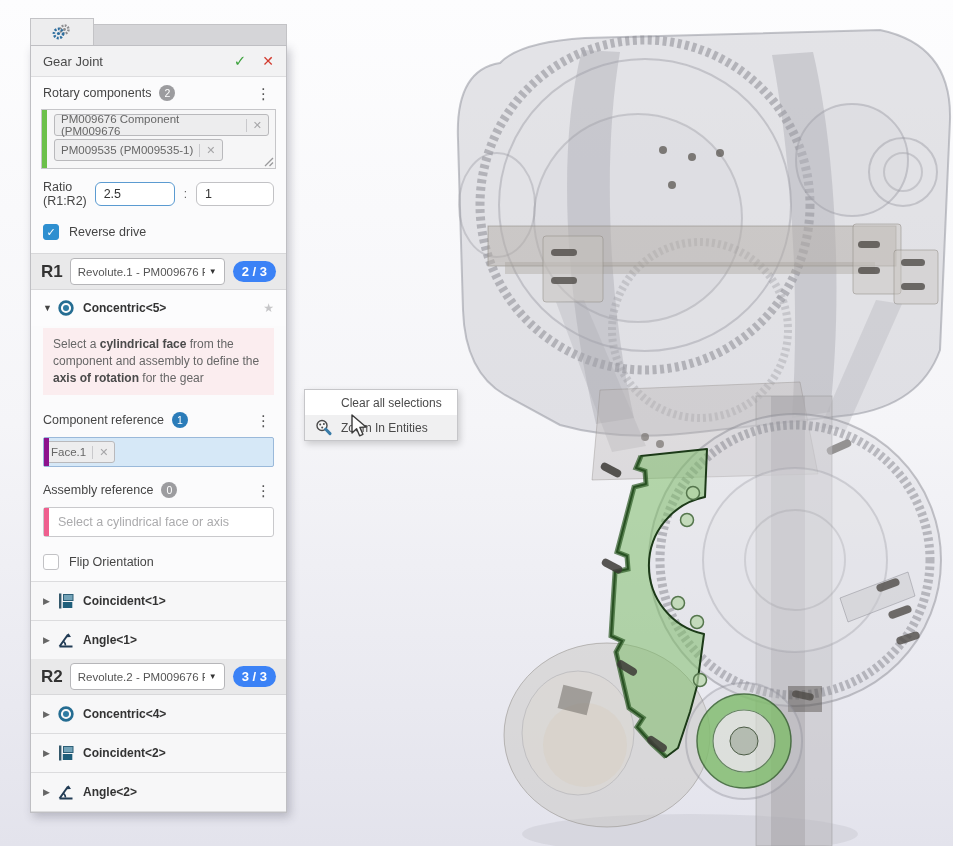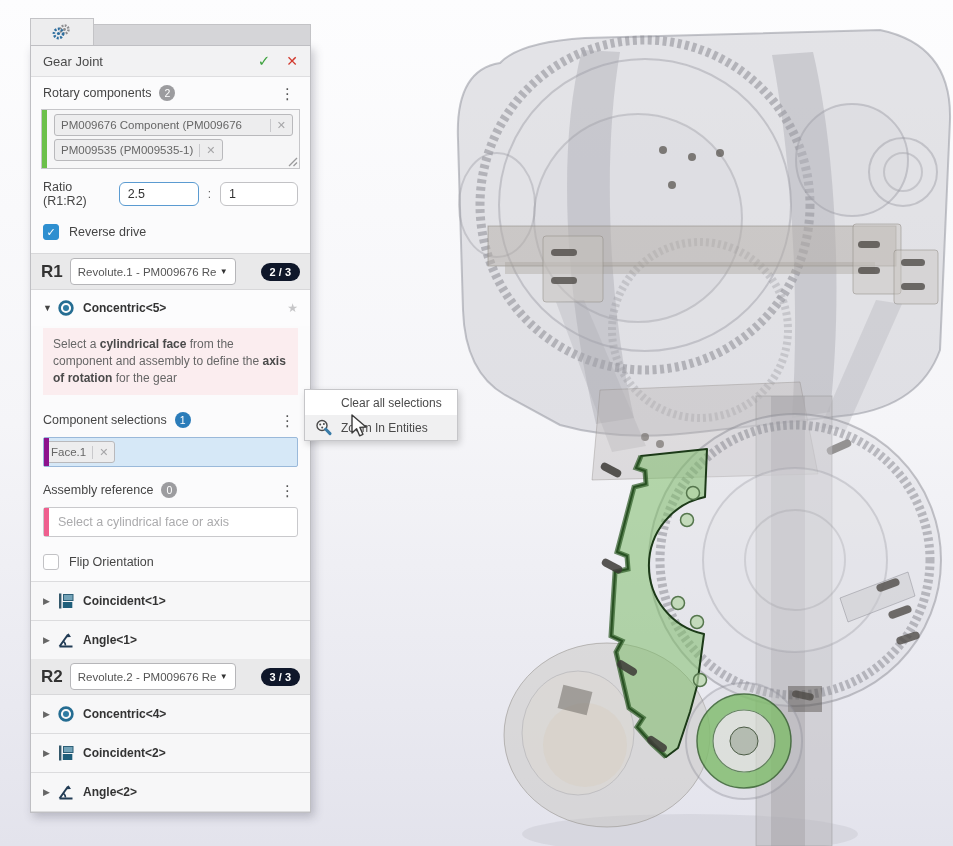--- a/index.html
+++ b/index.html
@@ -5,21 +5,21 @@
   html,body{margin:0;padding:0;}
   body{
     width:953px;height:846px;overflow:hidden;position:relative;
     font-family:"Liberation Sans","DejaVu Sans",sans-serif;
     background:linear-gradient(180deg,#fdfdfe 0%,#f5f5f8 50%,#e3e3ec 100%);
   }
   
   #viewport{position:absolute;left:0;top:0;width:953px;height:846px;z-index:0;}
 
   
-  .panel-wrap{position:absolute;left:30px;top:18px;width:281px;z-index:2;}
+  .panel-wrap{position:absolute;left:30px;top:18px;width:257px;z-index:2;}
   .tabbar{display:flex;height:27px;}
   .tab{width:62px;background:#ededee;border:1px solid #c3c3c6;border-bottom:none;
        display:flex;align-items:center;justify-content:center;position:relative;}
   .tabstrip{flex:1;background:#d5d5d8;border-top:1px solid #c3c3c6;border-right:1px solid #c3c3c6;margin-top:6px;}
   .panel{background:#fbfbfc;border:1px solid #bfbfc3;box-shadow:3px 4px 9px rgba(60,60,80,.28);}
   .titlebar{height:30px;background:#f2f2f3;border-bottom:1px solid #dedee0;
             display:flex;align-items:center;padding:0 12px;}
   .title{font-size:13px;color:#4a4a4a;}
   .confirm{margin-left:auto;color:#3fa33f;font-size:15px;font-weight:bold;cursor:default;}
   .cancel{margin-left:16px;color:#d23a2e;font-size:14px;font-weight:bold;cursor:default;}
@@ -59,21 +59,21 @@
   .cb.checked{background:#2e8fd0;border-color:#2e8fd0;}
   .cb + .lbl{margin-left:10px;}
 
   .rbar{height:35px;background:#e9e9ea;border-top:1px solid #d8d8da;border-bottom:1px solid #d8d8da;
         display:flex;align-items:center;padding:0 10px;}
   .rtag{font-size:17px;font-weight:bold;color:#333;margin-right:7px;}
   .ddown{flex:1;height:25px;background:#fff;border:1px solid #b6b6b9;border-radius:4px;
          display:flex;align-items:center;padding:0 7px;cursor:pointer;min-width:0;}
   .ddown .dtext{font-size:11.5px;color:#555;white-space:nowrap;overflow:hidden;flex:1;}
   .ddown .caret{font-size:8px;color:#333;margin-left:4px;}
-  .pill{margin-left:25px;background:#0f172a;color:#fff;border-radius:11px;font-size:11px;
+  .pill{margin-left:8px;background:#3b82f6;color:#fff;border-radius:11px;font-size:13px;
         font-weight:bold;padding:3px 9px;white-space:nowrap;}
 
   .subhdr{height:36px;background:#fcfcfd;display:flex;align-items:center;padding:0 12px;}
   .exp{font-size:9px;color:#444;width:14px;cursor:pointer;}
   .col{font-size:9px;color:#666;width:14px;cursor:pointer;}
   .ic{width:18px;height:18px;margin-right:8px;flex:none;}
   .itname{font-size:12px;font-weight:bold;color:#333;}
   .star{margin-left:auto;color:#c6c6c8;font-size:12px;cursor:pointer;}
 
   .hint{margin:2px 12px 10px;background:#fbedef;padding:8px 10px;font-size:12px;color:#666;line-height:1.42;}
@@ -266,21 +266,21 @@
       <svg class="ic" viewBox="0 0 18 18">
         <circle cx="9" cy="9" r="6.4" fill="none" stroke="#256d92" stroke-width="2.6"></circle>
         <circle cx="9" cy="9" r="3" fill="#2e7ba2"></circle>
       </svg>
       <span class="itname">Concentric&lt;5&gt;</span>
       <span class="star">★</span>
     </div>
     <div class="hint"><span>Select a </span><b>cylindrical face</b><span> from the component and assembly to define the </span><b>axis of rotation</b><span> for the gear</span></div>
 
     <div class="row ref-row">
-      <span class="lbl">Component selections</span>
+      <span class="lbl">Component reference</span>
       <span class="badge blue">1</span>
       <span class="dots">⋮</span>
     </div>
     <div class="field sel">
       <div class="cbar"></div>
       <span class="chip">
         <span>Face.1</span>
         <span class="x">✕</span>
       </span>
     </div>

